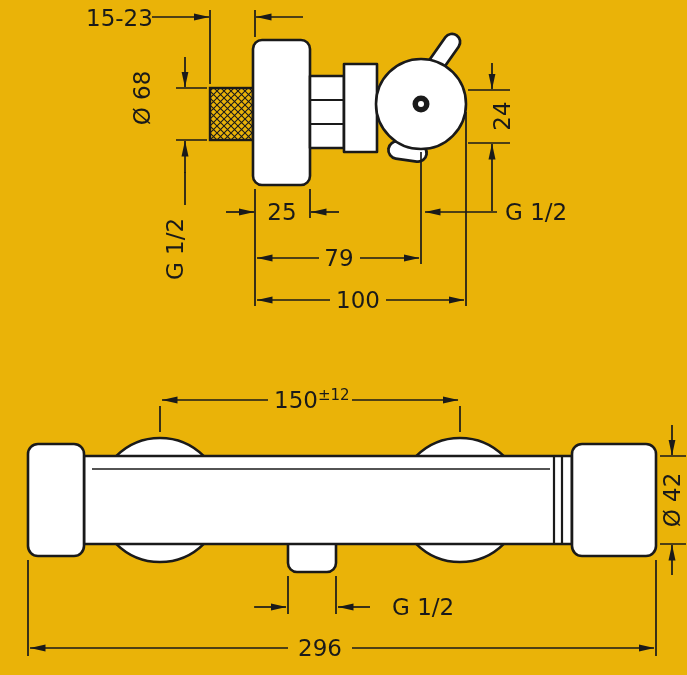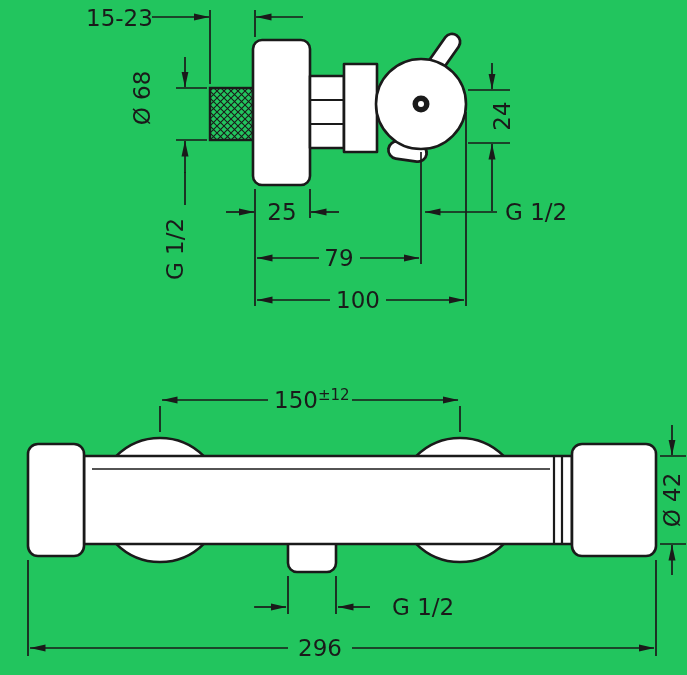--- a/index.html
+++ b/index.html
@@ -1,16 +1,16 @@
 <!DOCTYPE html>
 <html><head>
 <meta charset="utf-8">
 <style>
   html,body{margin:0;padding:0;background:#ffffff;}
-  .stage{width:687px;height:675px;position:relative;background:#22c55e;overflow:hidden;text-align:right;}
+  .stage{width:687px;height:675px;position:relative;background:#eab308;overflow:hidden;text-align:right;}
   svg{display:block;}
   .part{fill:#ffffff;stroke:#1a1a1a;stroke-width:2.6;stroke-linejoin:round;}
   .pline{fill:none;stroke:#1a1a1a;stroke-width:2.2;}
   .pline-thin{fill:none;stroke:#1a1a1a;stroke-width:1.6;}
   .dim{fill:none;stroke:#1a1a1a;stroke-width:1.7;}
   .dimtext{font-family:"DejaVu Sans","Liberation Sans",sans-serif;font-size:23px;fill:#1a1a1a;}
   .dimtext-sup{font-size:15px;}
 </style>
 </head>
 <body>

